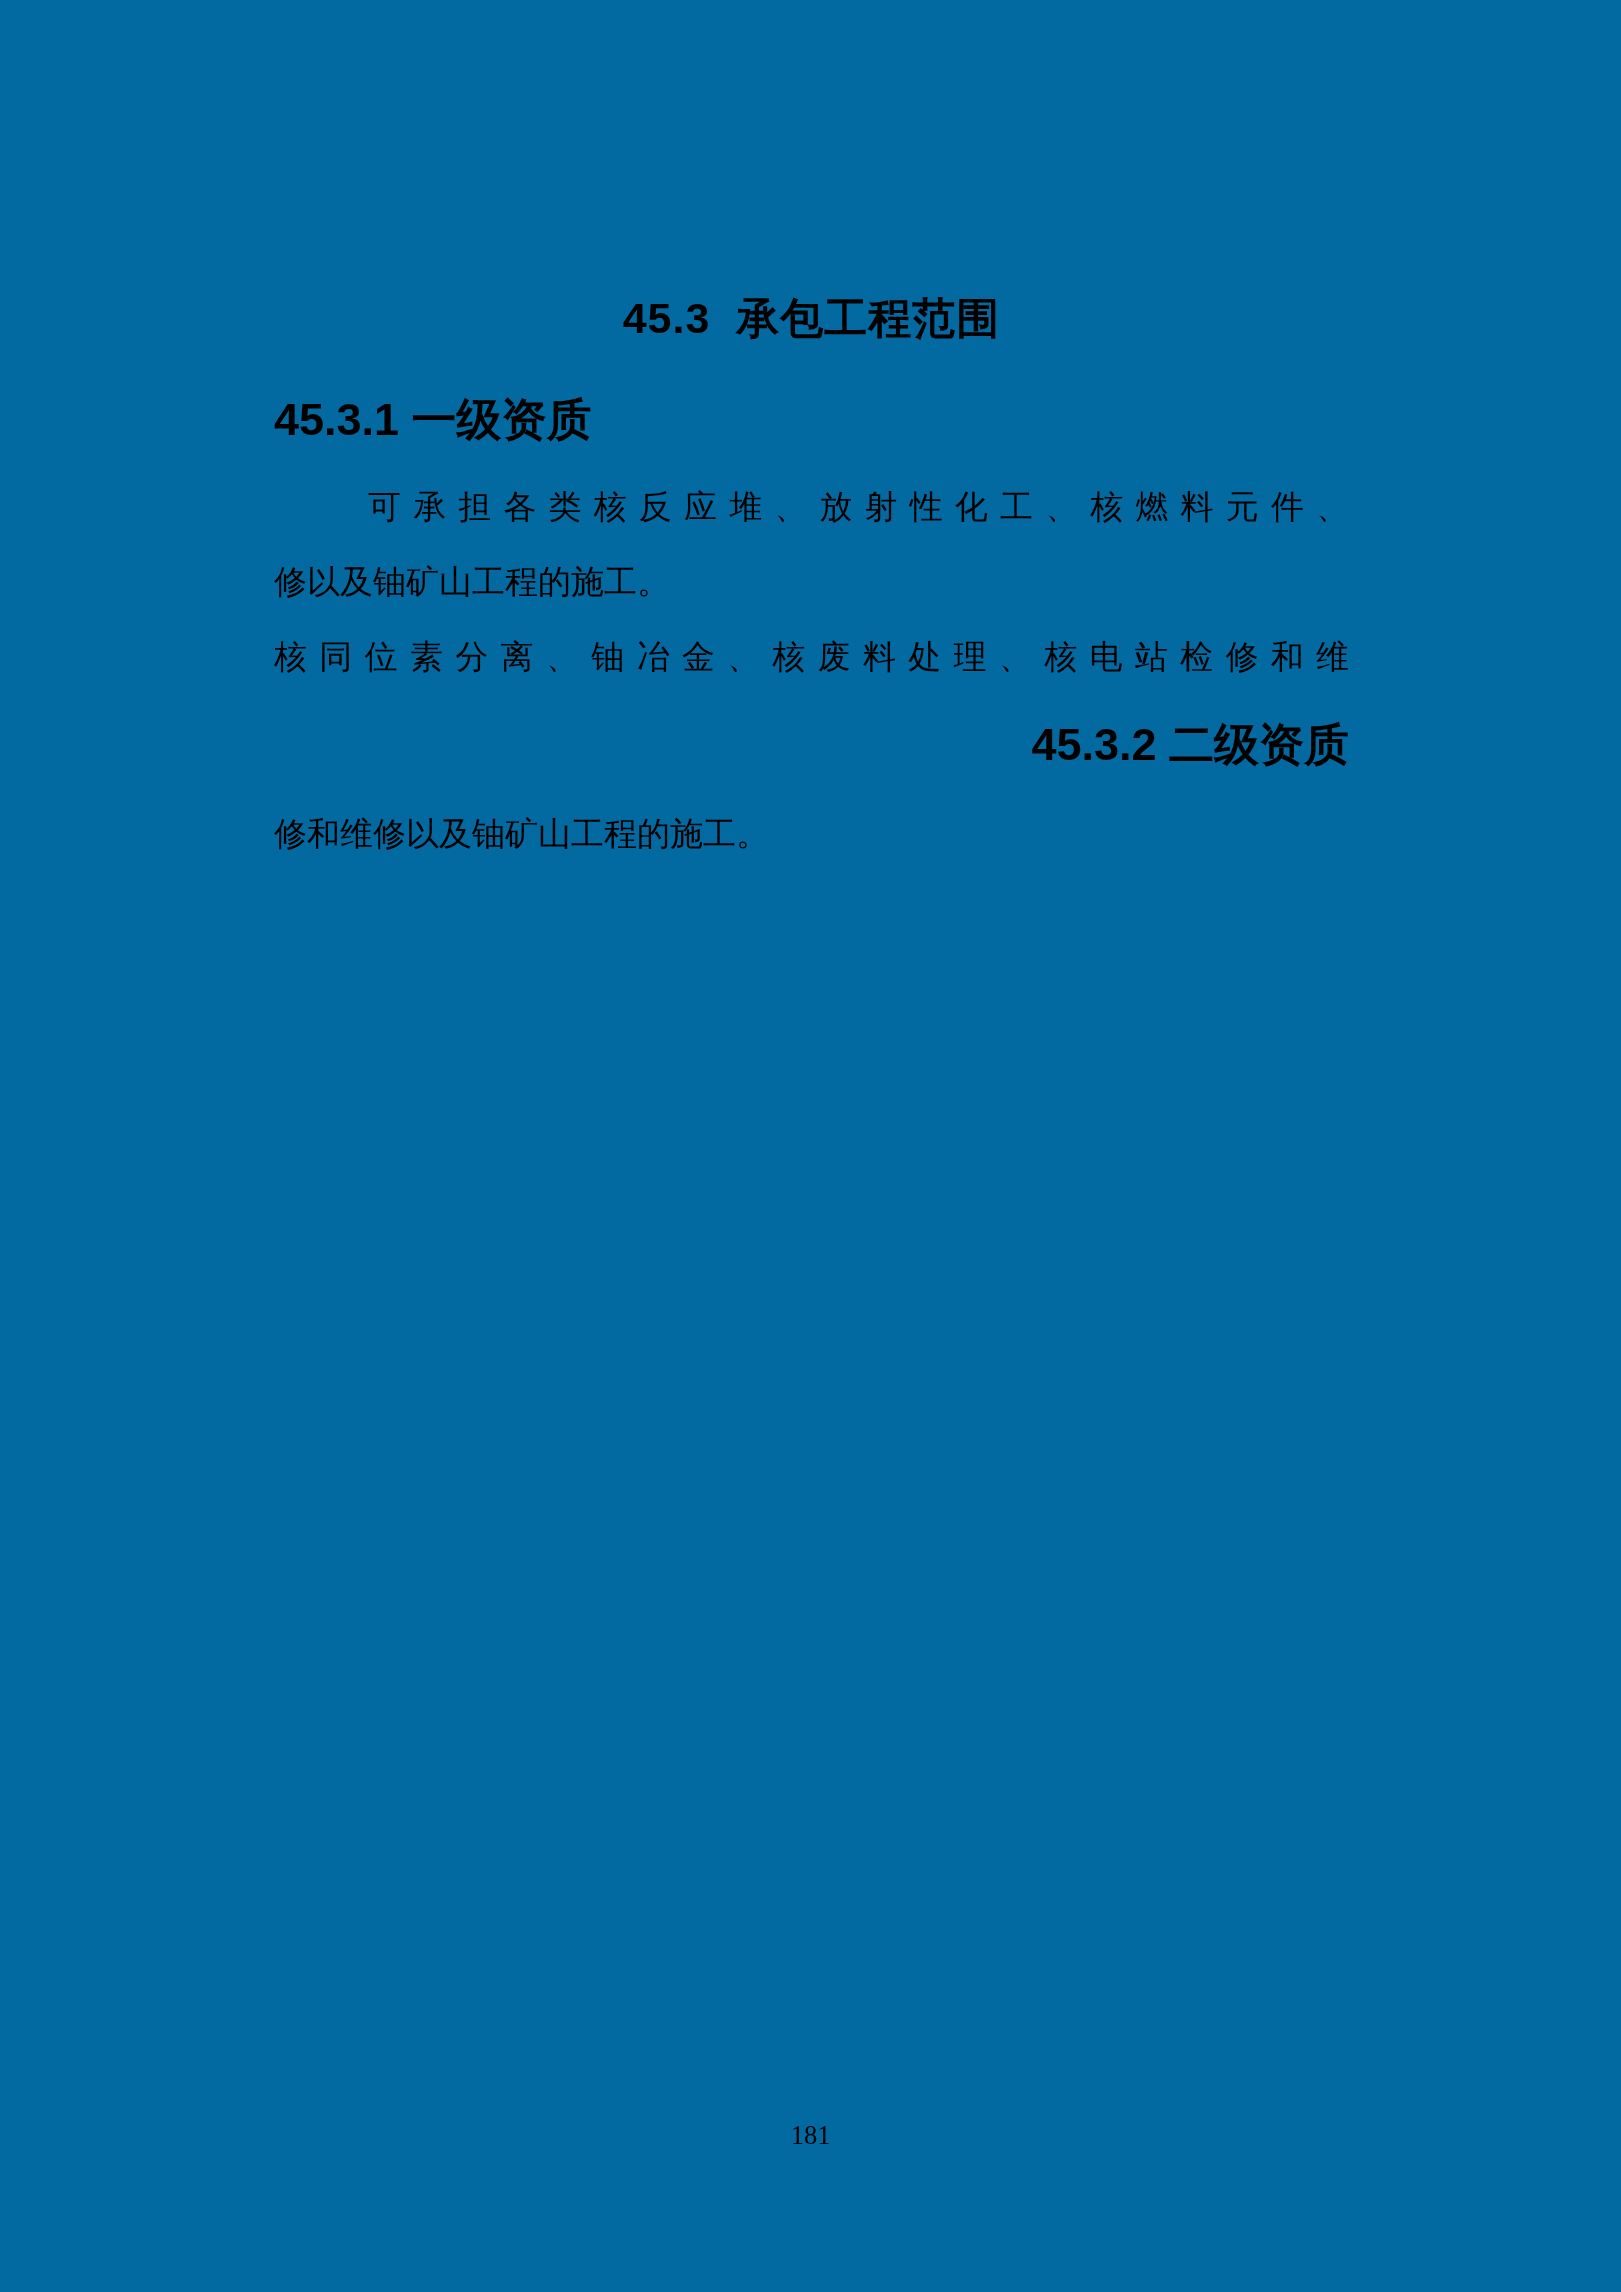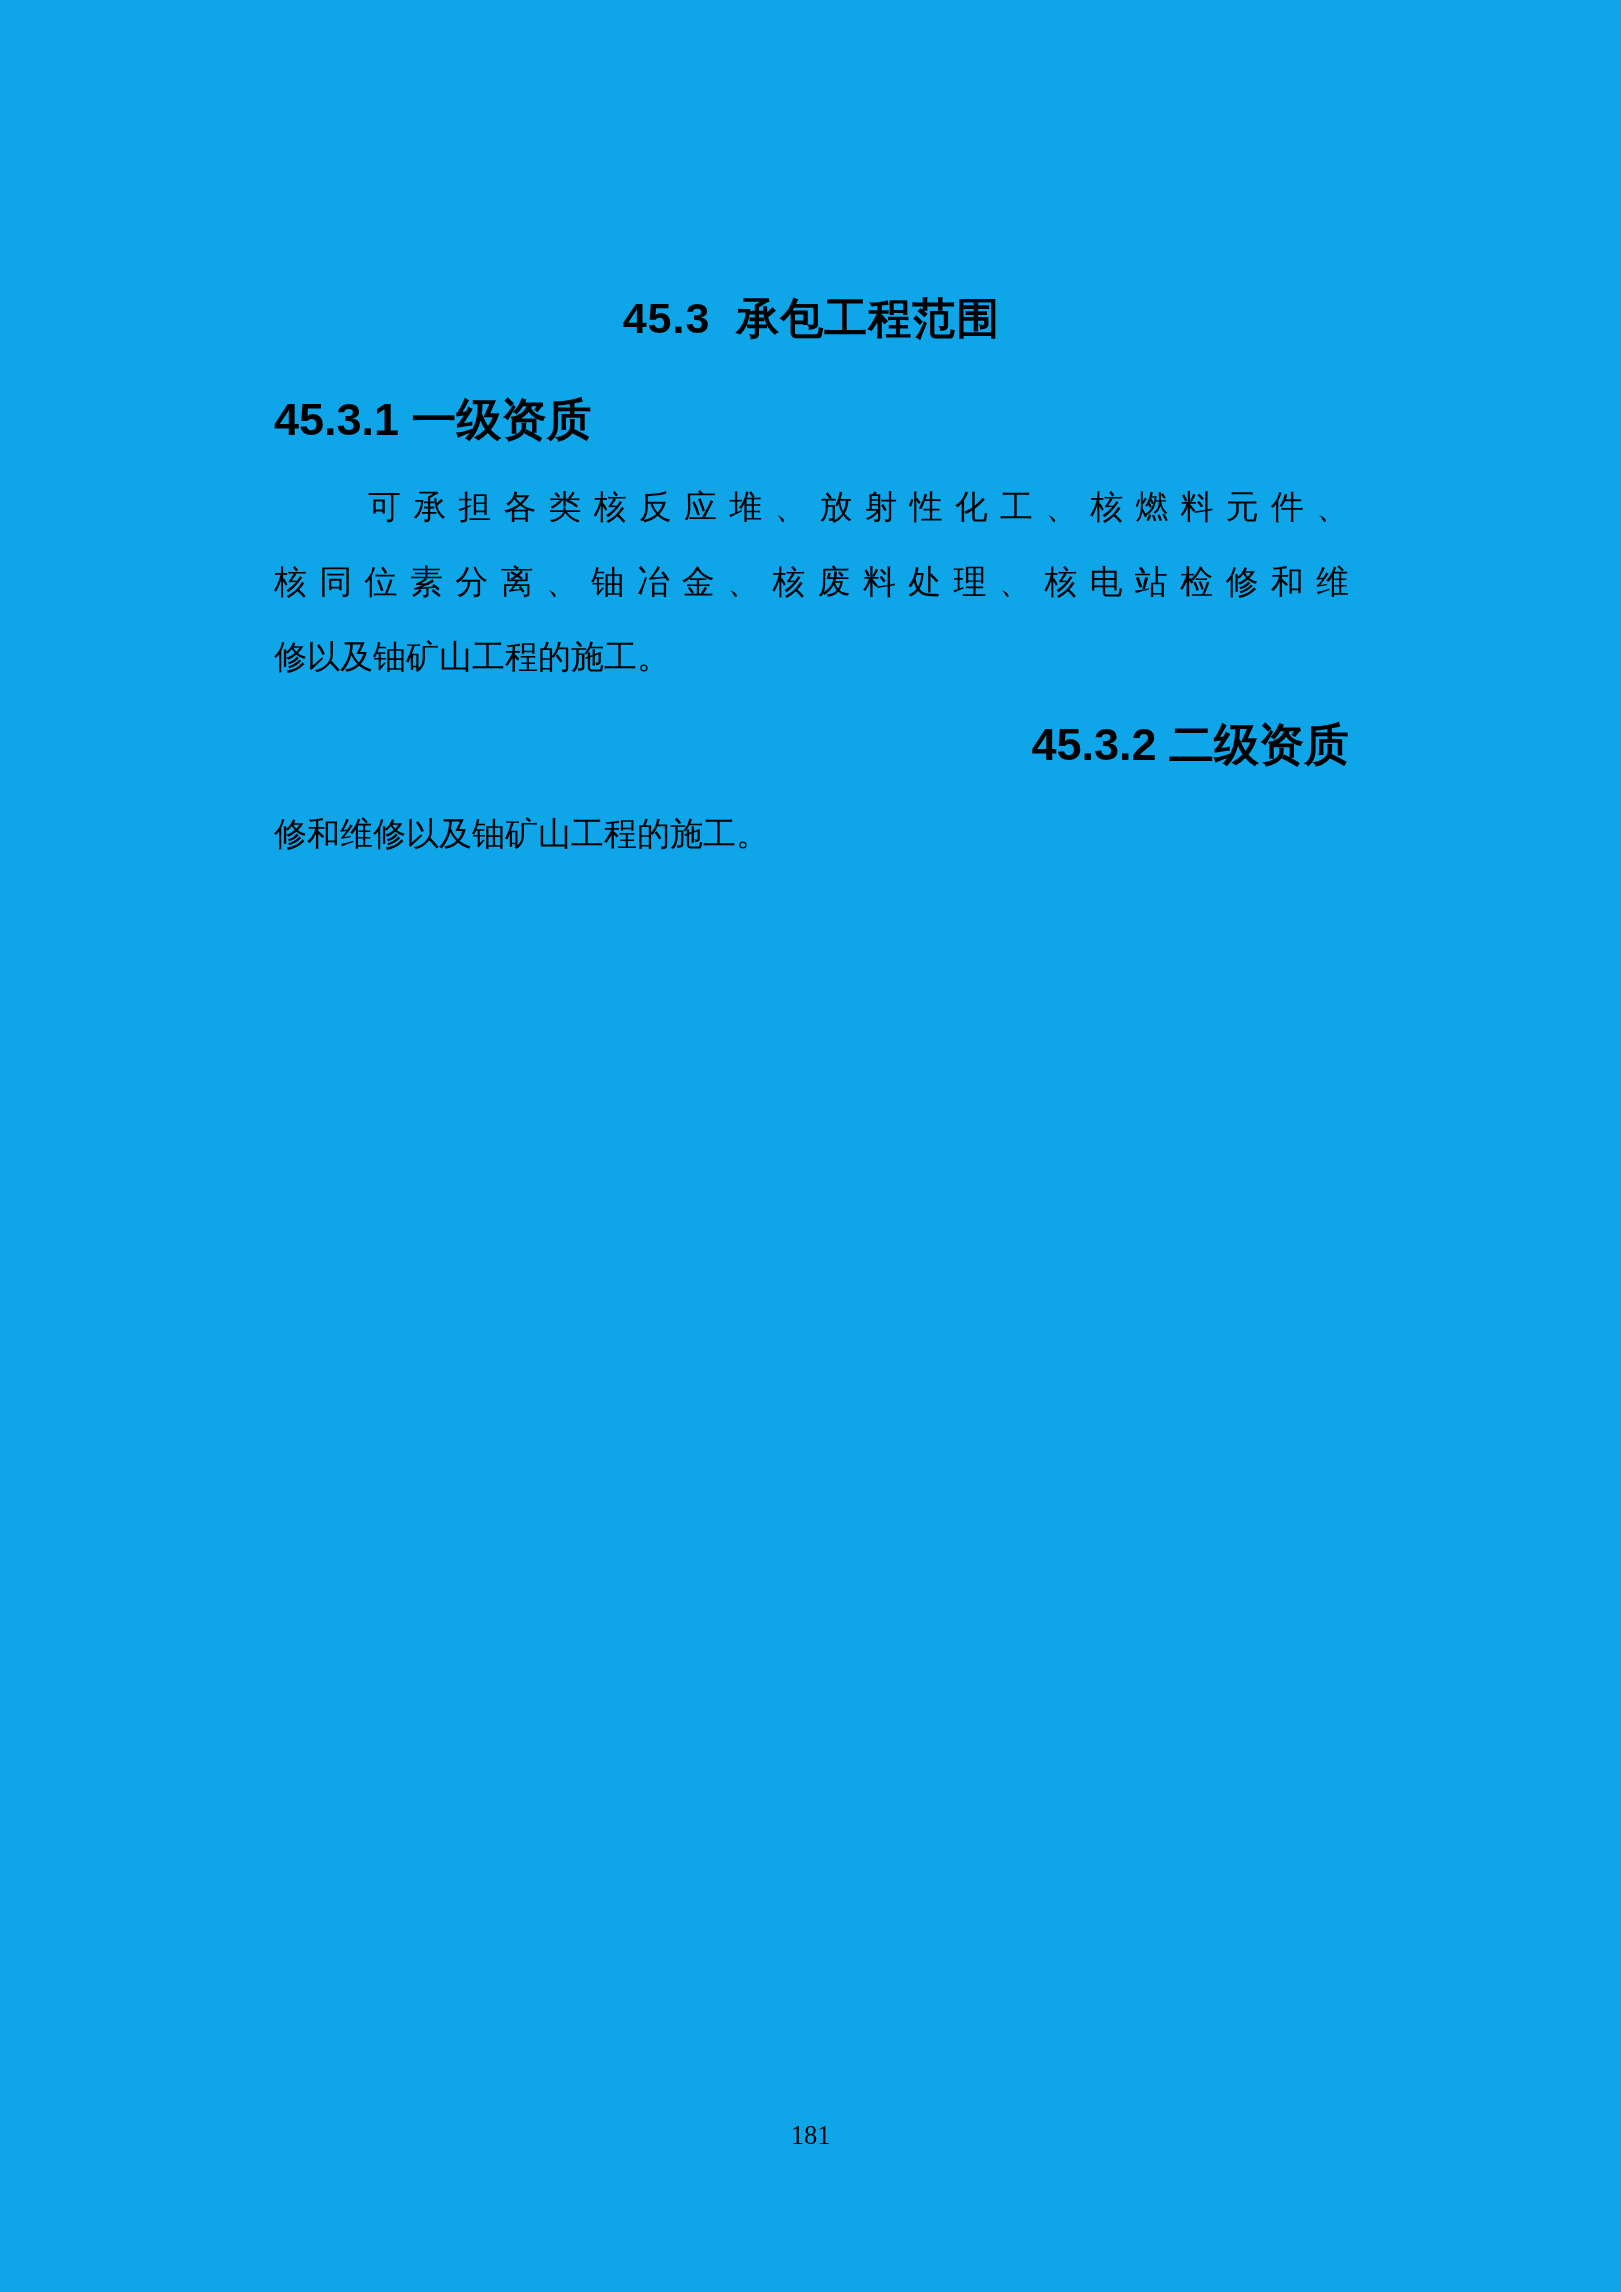--- a/index.html
+++ b/index.html
@@ -1,21 +1,21 @@
 <!DOCTYPE html>
 <html><head>
 <meta charset="utf-8">
 <style>
   * { margin: 0; padding: 0; box-sizing: border-box; }
   html, body { background: #ffffff; }
   .page {
     position: relative;
     width: 1621px;
     height: 2293px;
-    background: #0ea5e9;
+    background: #0369a1;
     overflow: hidden;
     color: #000000;
   }
   .content {
     position: absolute;
     left: 274px;
     right: 272px;
     top: 0;
   }
   .doc-title {
@@ -75,22 +75,22 @@
 
 <div class="page">
   <div class="content">
 
     <h1 class="doc-title">45.3  承包工程范围</h1>
 
     <h2 class="section-heading heading-1">45.3.1 一级资质</h2>
 
     <div class="paragraph">
       <div class="body-line line-fill line-first">可承担各类核反应堆、放射性化工、核燃料元件、</div>
+      <div class="body-line line-last">修以及铀矿山工程的施工。</div>
       <div class="body-line line-fill">核同位素分离、铀冶金、核废料处理、核电站检修和维</div>
-      <div class="body-line line-last">修以及铀矿山工程的施工。</div>
     </div>
 
     <h2 class="section-heading heading-2">45.3.2 二级资质</h2>
 
     <div class="paragraph paragraph-2">
       <div class="body-line line-last">修和维修以及铀矿山工程的施工。</div>
     </div>
 
   </div>
 

